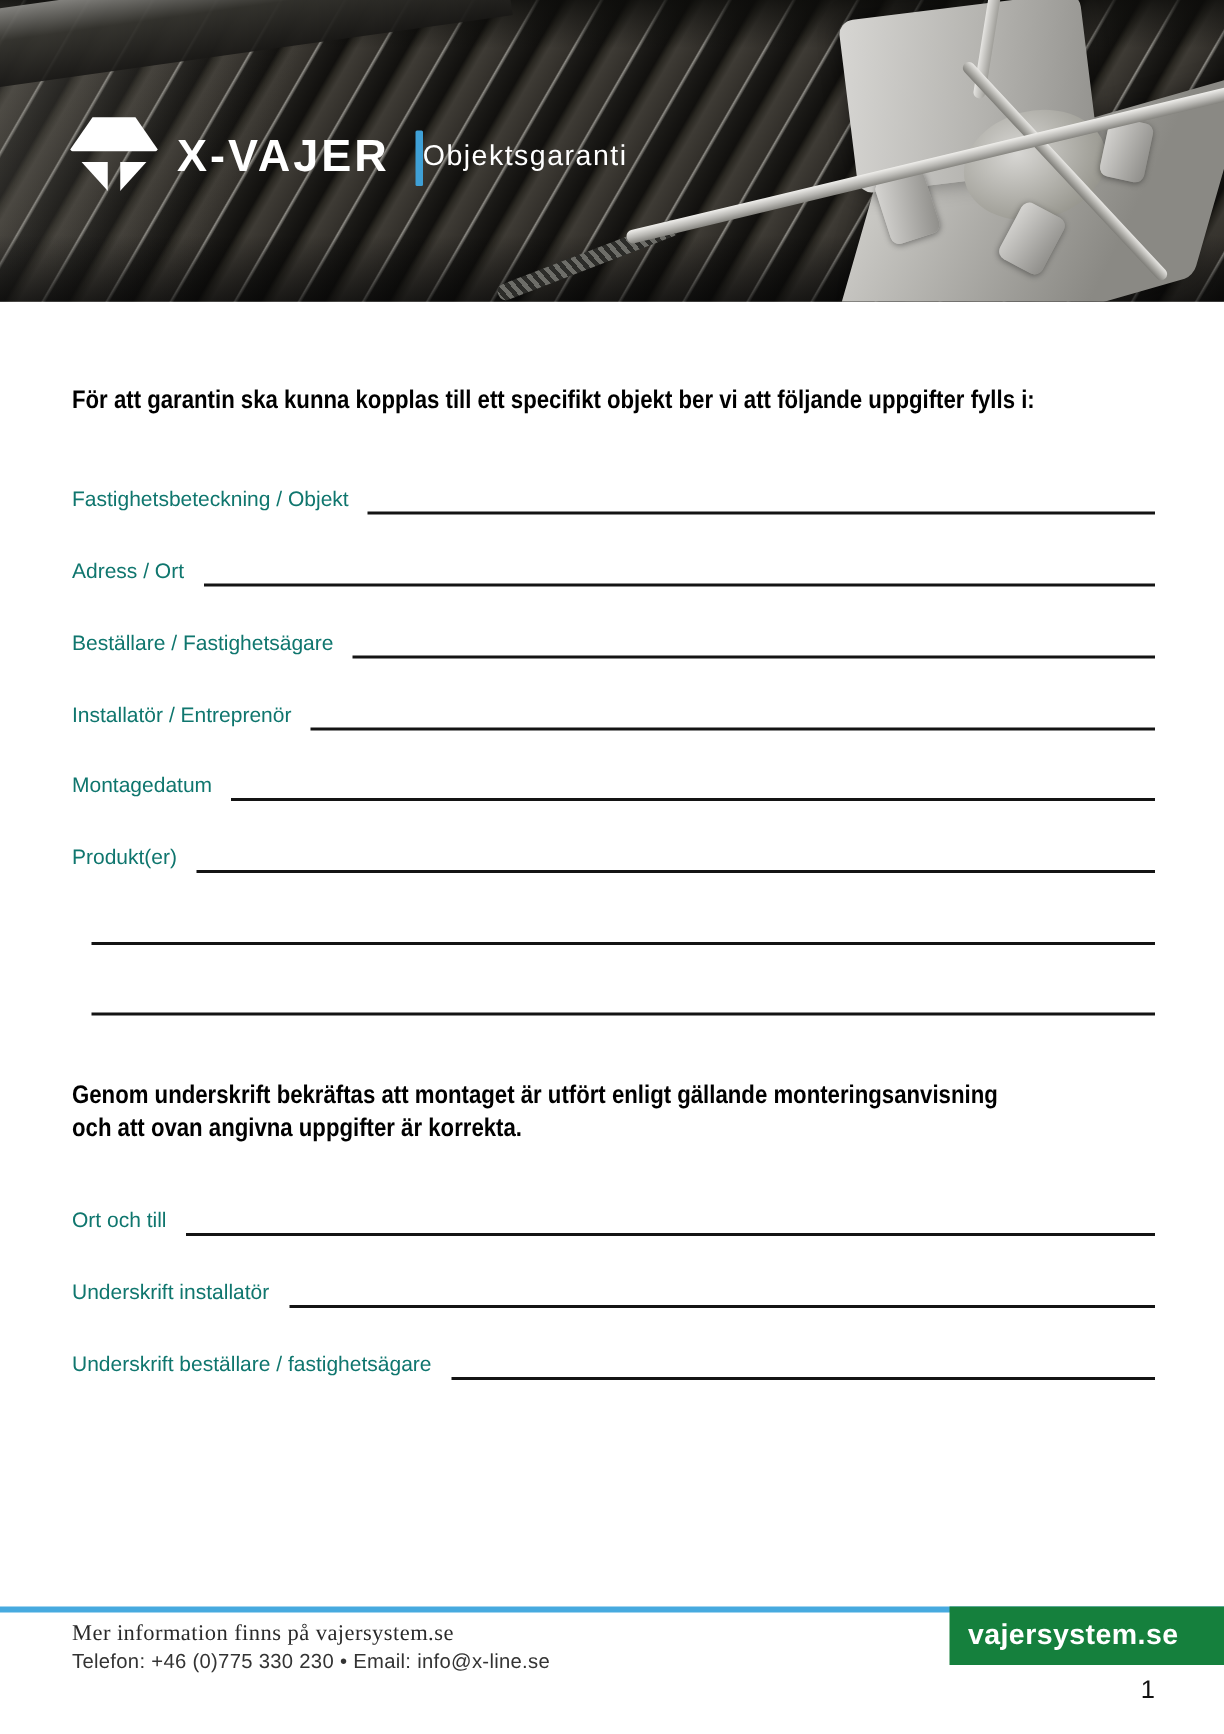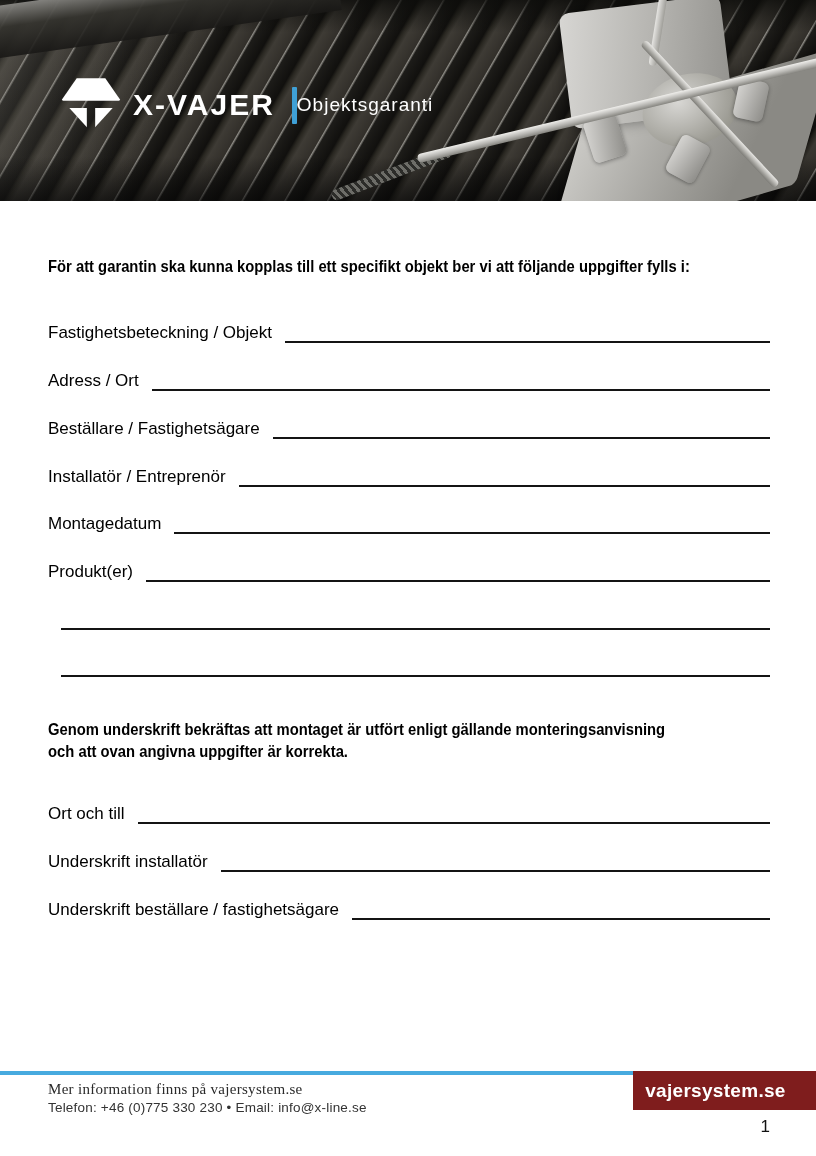--- a/index.html
+++ b/index.html
@@ -46,37 +46,37 @@
     transform:rotate(-13.5deg);
     background:linear-gradient(180deg,#f0efec,#b9b8b4 55%,#85847f);}
   .rodB{left:612px;top:110px;width:196px;height:8px;border-radius:4px;
     transform:rotate(47deg);
     background:linear-gradient(180deg,#e9e8e5,#aeada8 55%,#7e7d78);}
   .rodV{left:654px;top:-6px;width:8px;height:72px;border-radius:4px;
     transform:rotate(9deg);
     background:linear-gradient(90deg,#e6e5e2,#9f9e99);}
 
   
-  .brand{position:absolute;left:61px;top:76px;height:58px;display:flex;
+  .brand{position:absolute;left:46px;top:76px;height:58px;display:flex;
     align-items:center;z-index:10;}
   .logoIcon{width:60px;height:56px;display:block;}
   .wordmark{color:#fff;font-weight:bold;font-size:30px;letter-spacing:2px;
     margin-left:12px;white-space:nowrap;line-height:1;}
   .vbar{width:5px;height:37px;border-radius:1px;margin-left:17px;}
   .subtitle{color:#fff;font-size:19px;letter-spacing:1px;
     white-space:nowrap;}
 
   
   .intro{position:absolute;left:48px;top:257px;margin:0;font-size:17px;
     font-weight:bold;color:#000;}
   .cond{display:inline-block;transform:scaleX(0.87);transform-origin:0 0;
     white-space:nowrap;}
   .row{position:absolute;left:48px;width:722px;height:22px;display:flex;
     align-items:flex-end;}
-  .lbl{font-size:17px;color:#000000;line-height:21px;white-space:nowrap;}
+  .lbl{font-size:14px;color:#0f766e;line-height:21px;white-space:nowrap;}
   .line{flex:1;margin-left:13px;border-bottom:2px solid #141414;height:19px;}
   .confirm{position:absolute;left:48px;top:719px;margin:0;font-size:17px;
     font-weight:bold;color:#000;line-height:22px;}
 
   
   .rule{position:absolute;left:0;top:1071px;width:816px;height:4px;}
   .badge{position:absolute;left:633px;top:1071px;width:183px;height:39px;
     display:flex;align-items:center;justify-content:center;
     padding-right:18px;box-sizing:border-box;cursor:pointer;}
   .badge span{color:#fff;font-weight:bold;font-size:19px;letter-spacing:.3px;}
@@ -171,19 +171,19 @@
     <div class="row" style="top:898px">
       <span class="lbl">Underskrift beställare / fastighetsägare</span>
       <span class="line"></span>
     </div>
   </main>
 
   <footer>
     <div class="rule" style="background: rgb(71, 170, 223);"></div>
     <div class="finfo">Mer information finns på vajersystem.se</div>
     <div class="fcontact">Telefon: +46 (0)775 330 230 • Email: info@x-line.se</div>
-    <div class="badge" style="background: #7f1d1d;">
+    <div class="badge" style="background: #15803d;">
       <span>vajersystem.se</span>
     </div>
     <div class="pagenum">1</div>
   </footer>
 
 </div>
 
 </body></html>

